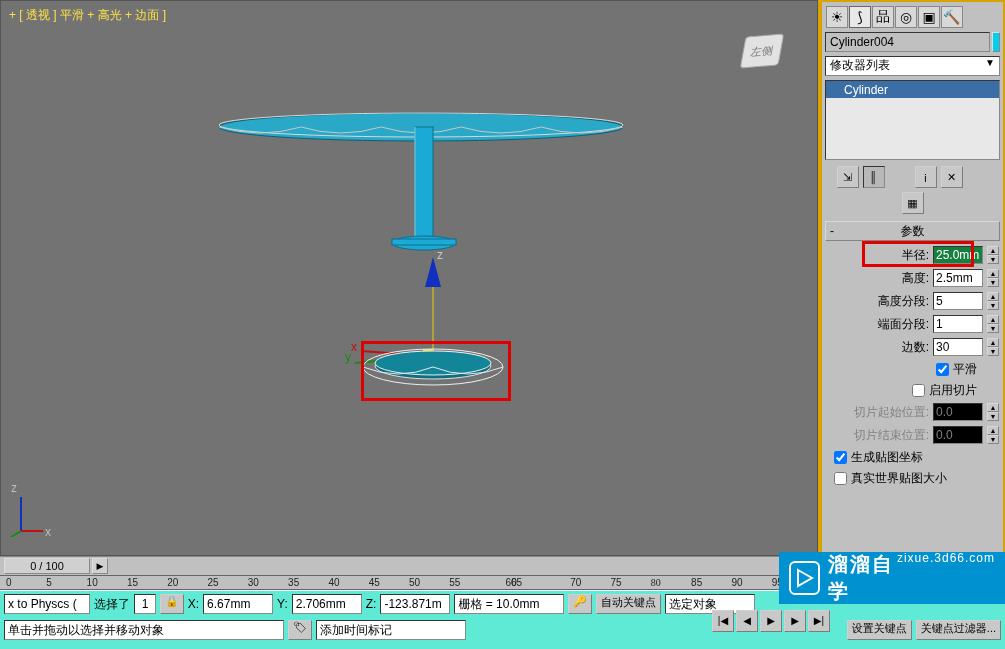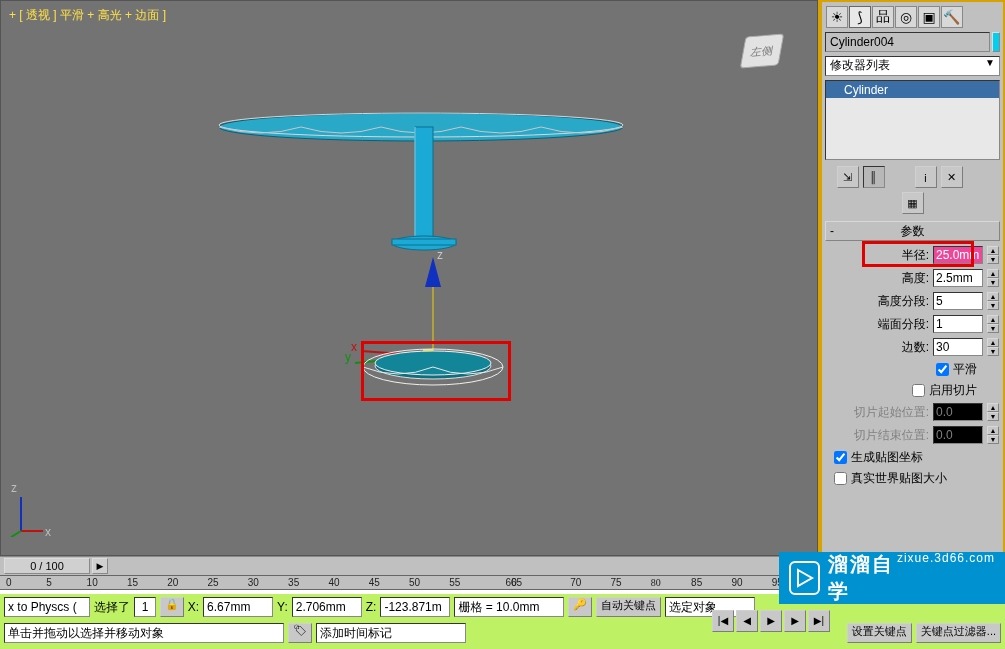--- a/index.html
+++ b/index.html
@@ -27,33 +27,33 @@
 .toolbar-row{display:flex;gap:4px;padding:4px 4px;justify-content:center;flex-wrap:wrap}
 .tool-btn{width:22px;height:22px;border:1px outset #d0d0d0;background:#c8c8c8;font-size:11px;display:flex;align-items:center;justify-content:center}
 .tool-btn.pressed{border:1px inset #888;background:#b8b8b8}
 .rollout-hd{height:20px;background:#c0c0c0;border:1px outset #d8d8d8;margin:3px 3px 0 3px;position:relative;display:flex;align-items:center;justify-content:center;font-size:12px}
 .rollout-hd .minus{position:absolute;left:4px}
 .param-body{padding:4px 4px 6px 4px;display:flex;flex-direction:column;gap:3px}
 .prow{display:flex;align-items:center;justify-content:flex-end;gap:4px;height:20px}
 .prow label{font-size:12px;color:#000}
 .prow.disabled label,.prow.disabled .spin-input{color:#808080}
 .spin-input{width:50px;height:18px;border:1px inset #888;background:#fff;text-align:left;padding:0 2px;font-size:12px}
-.spin-input.sel{background:#ec4899;color:#fff}
+.spin-input.sel{background:#15803d;color:#fff}
 .spin-input.dis{background:#000000;color:#7a7a7a}
 .spin-btns{width:12px;height:18px;display:flex;flex-direction:column}
 .spin-btns div{flex:1;background:#c8c8c8;border:1px outset #d8d8d8;font-size:7px;line-height:7px;text-align:center}
 .chk{display:flex;align-items:center;gap:4px;justify-content:flex-end;height:18px;padding-right:22px}
 .chk input{width:13px;height:13px}
 .chk.left{justify-content:flex-start;padding-left:8px}
 .time-slider{position:absolute;left:0;top:556px;width:818px;height:20px;background:#c0c0c0;border-top:1px solid #888;border-bottom:1px solid #666;display:flex;align-items:center}
 .ts-thumb{background:#d0d0d0;border:1px outset #ddd;height:16px;width:86px;margin-left:4px;text-align:center;font-size:11px;line-height:14px}
 .ts-arrow{width:16px;height:16px;border:1px outset #ddd;background:#d0d0d0;margin-left:2px;font-size:9px;text-align:center;line-height:14px}
 .ruler{position:absolute;left:0;top:576px;width:818px;height:14px;background:#c0c0c0;border-bottom:1px solid #666}
 .ruler .tick{position:absolute;top:1px;font-size:10px;color:#222}
-.status-bar{position:absolute;left:0;top:590px;width:1005px;height:59px;background:#bef264;border-top:4px solid #ffffff}
+.status-bar{position:absolute;left:0;top:590px;width:1005px;height:59px;background:#5eead4;border-top:1px solid #ffffff}
 .sb-row{display:flex;align-items:center;height:26px;gap:4px;padding:2px 4px}
 .sb-box{height:20px;border:1px inset #888;background:#fff;padding:0 3px;font-size:12px;display:flex;align-items:center}
 .sb-btn{height:20px;border:1px outset #d0d0d0;background:#c8c8c8;padding:0 4px;font-size:11px}
 .sb-label{font-size:12px}
 .coord{width:70px}
 .watermark{position:absolute;right:0;top:552px;width:226px;height:52px;background:#0091d0;display:flex;align-items:center;gap:8px;padding:0 10px;color:#fff}
 .wm-logo{width:34px;height:34px;border:2px solid #fff;border-radius:6px;display:flex;align-items:center;justify-content:center}
 .wm-logo svg{fill:none;stroke:#fff;stroke-width:2}
 .wm-text{display:flex;flex-direction:row}
 .wm-cn{font-size:20px;font-weight:bold;letter-spacing:2px}

